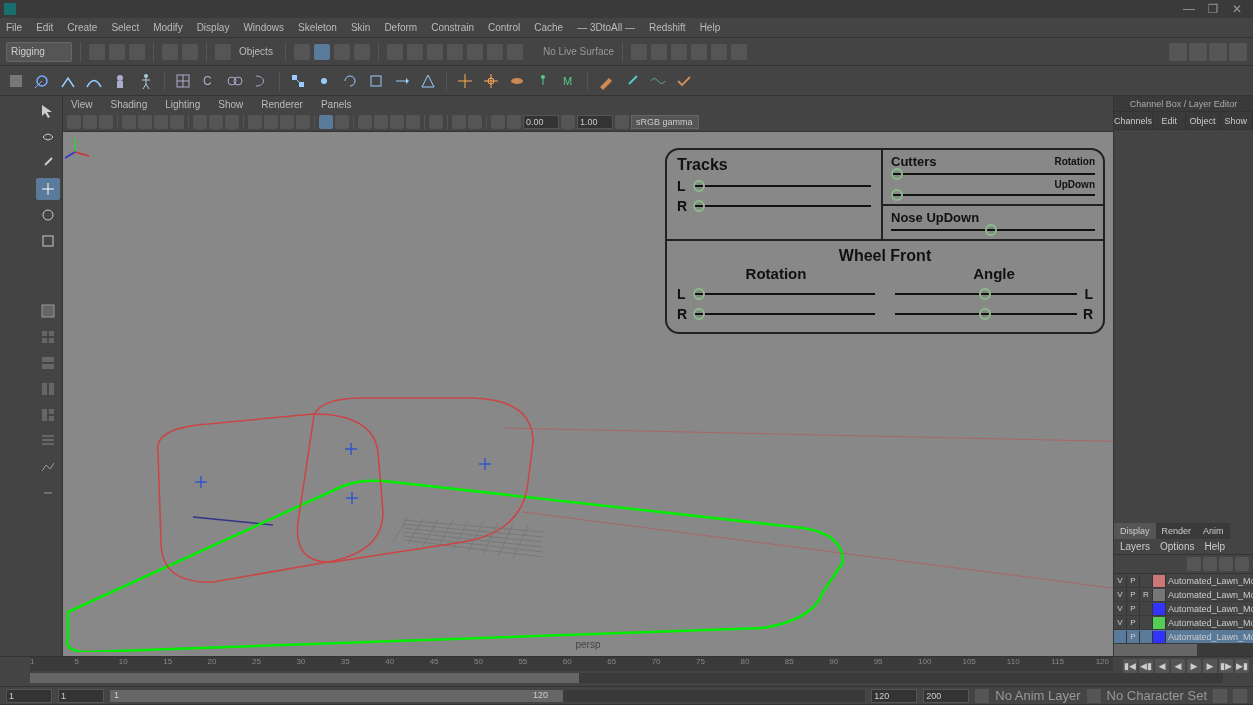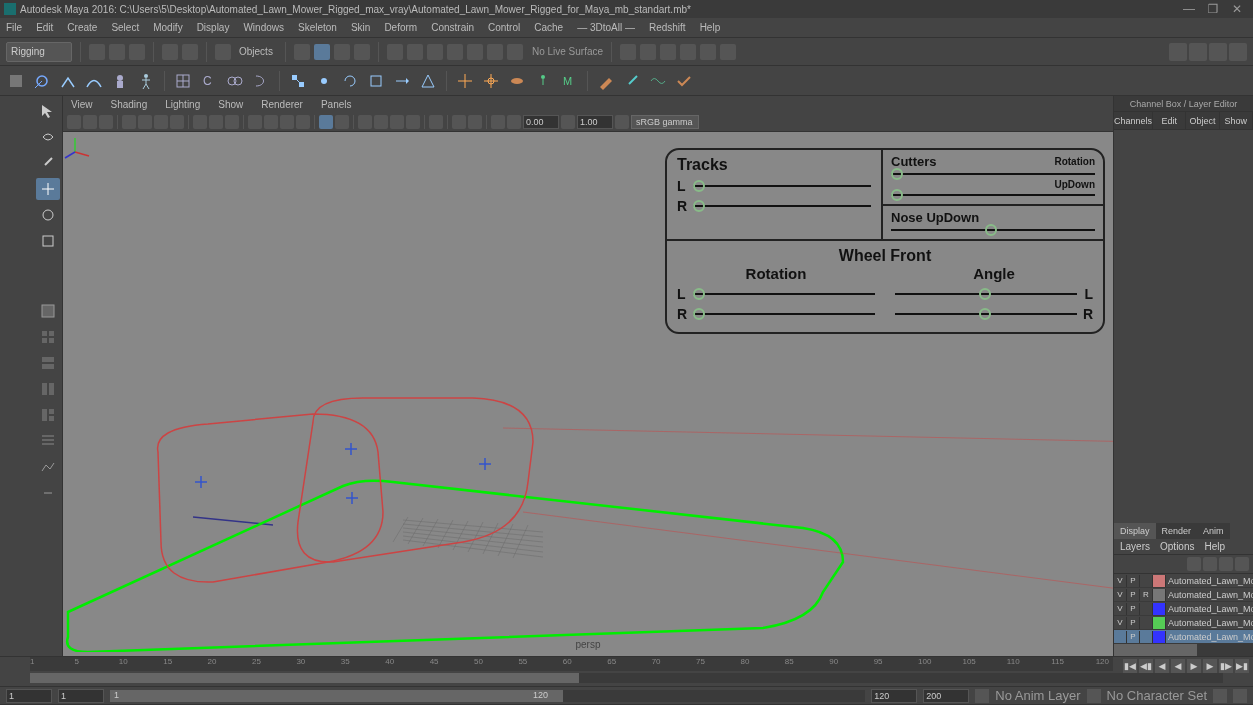--- a/index.html
+++ b/index.html
@@ -15,21 +15,21 @@
 .mainmenu { height: 20px; background: #444; border-bottom: 1px solid #333; display: flex; align-items: center; padding: 0 6px; gap: 14px; font-size: 10px; color: #bbb; }
 .mainmenu span { cursor: pointer; }
 
 
 .statusline { height: 28px; background: #444; border-bottom: 1px solid #333; display: flex; align-items: center; padding: 0 6px; gap: 4px; }
 .statusline .combo { width: 66px; height: 20px; background: #555; border: 1px solid #666; border-radius: 2px; display: flex; align-items: center; padding: 0 4px; font-size: 10px; }
 .statusline .sep { width: 1px; height: 20px; background: #555; margin: 0 4px; }
 .statusline .tbtn { width: 16px; height: 16px; background: #555; border-radius: 2px; cursor: pointer; }
 .statusline .tbtn.active { background: #5a7a9a; }
 .statusline .objlabel { font-size: 10px; color: #bbb; margin: 0 4px; }
-.statusline .nolive { font-size: 10px; color: #999; margin-left: 5px; }
+.statusline .nolive { font-size: 10px; color: #999; margin-left: 16px; }
 .statusline .rightbtns { margin-left: auto; display: flex; gap: 2px; }
 .statusline .rightbtns .tbtn { width: 18px; height: 18px; }
 
 
 .shelf { height: 30px; background: #444; border-bottom: 1px solid #333; display: flex; align-items: center; padding: 0 6px; gap: 6px; }
 .shelf .shelfbtn { width: 20px; height: 20px; cursor: pointer; display: flex; align-items: center; justify-content: center; }
 .shelf .shelfbtn svg { width: 18px; height: 18px; }
 .shelf .sep { width: 1px; height: 20px; background: #555; margin: 0 2px; }
 
 
@@ -118,21 +118,20 @@
 .rangeline .rbtn { width: 14px; height: 14px; background: #555; cursor: pointer; }
 
 
 .cmdline { height: 18px; background: #444; display: flex; align-items: center; padding: 0 6px; gap: 4px; border-top: 1px solid #333; }
 </style>
 </head>
 <body>
 
 <div class="titlebar">
   <div class="icon"></div>
-  <span>Autodesk Maya 2016: C:\Users\5\Desktop\Automated_Lawn_Mower_Rigged_max_vray\Automated_Lawn_Mower_Rigged_for_Maya_mb_standart.mb*</span>
   <div class="spacer"></div>
   <div class="winbtn">—</div>
   <div class="winbtn">❐</div>
   <div class="winbtn">✕</div>
 </div>
 
 <div class="mainmenu">
   <span>File</span>
   <span>Edit</span>
   <span>Create</span>

